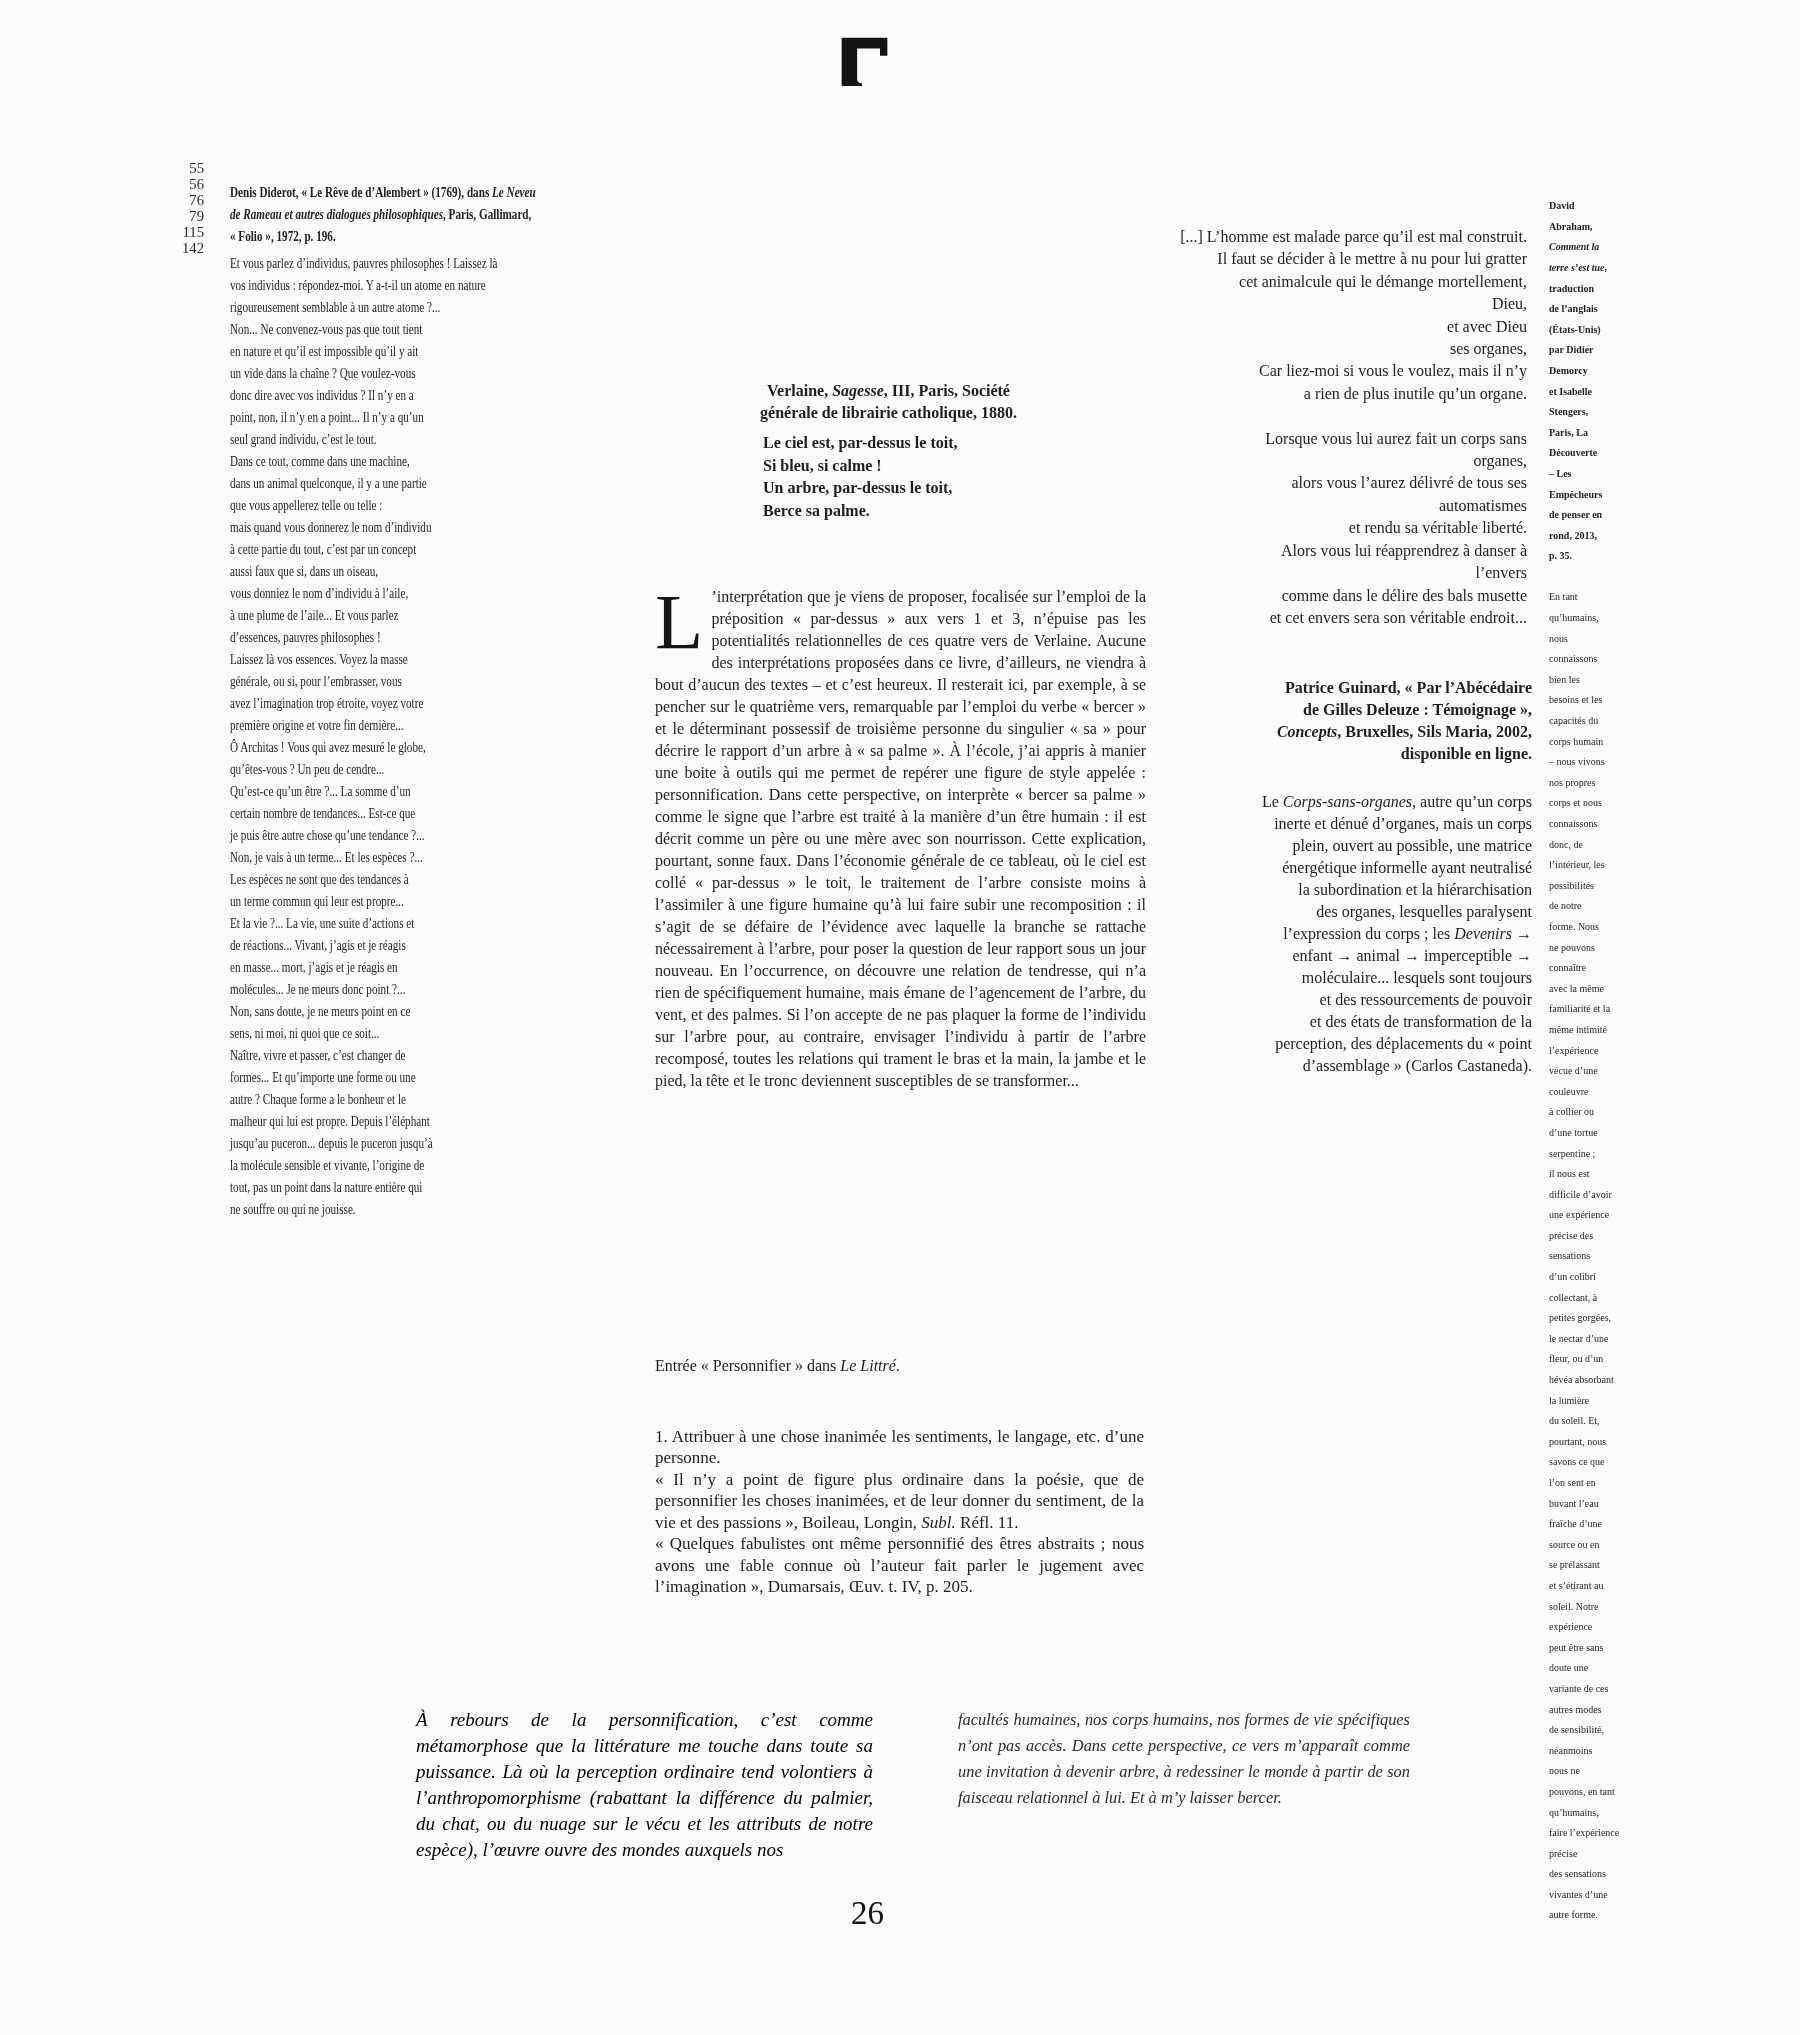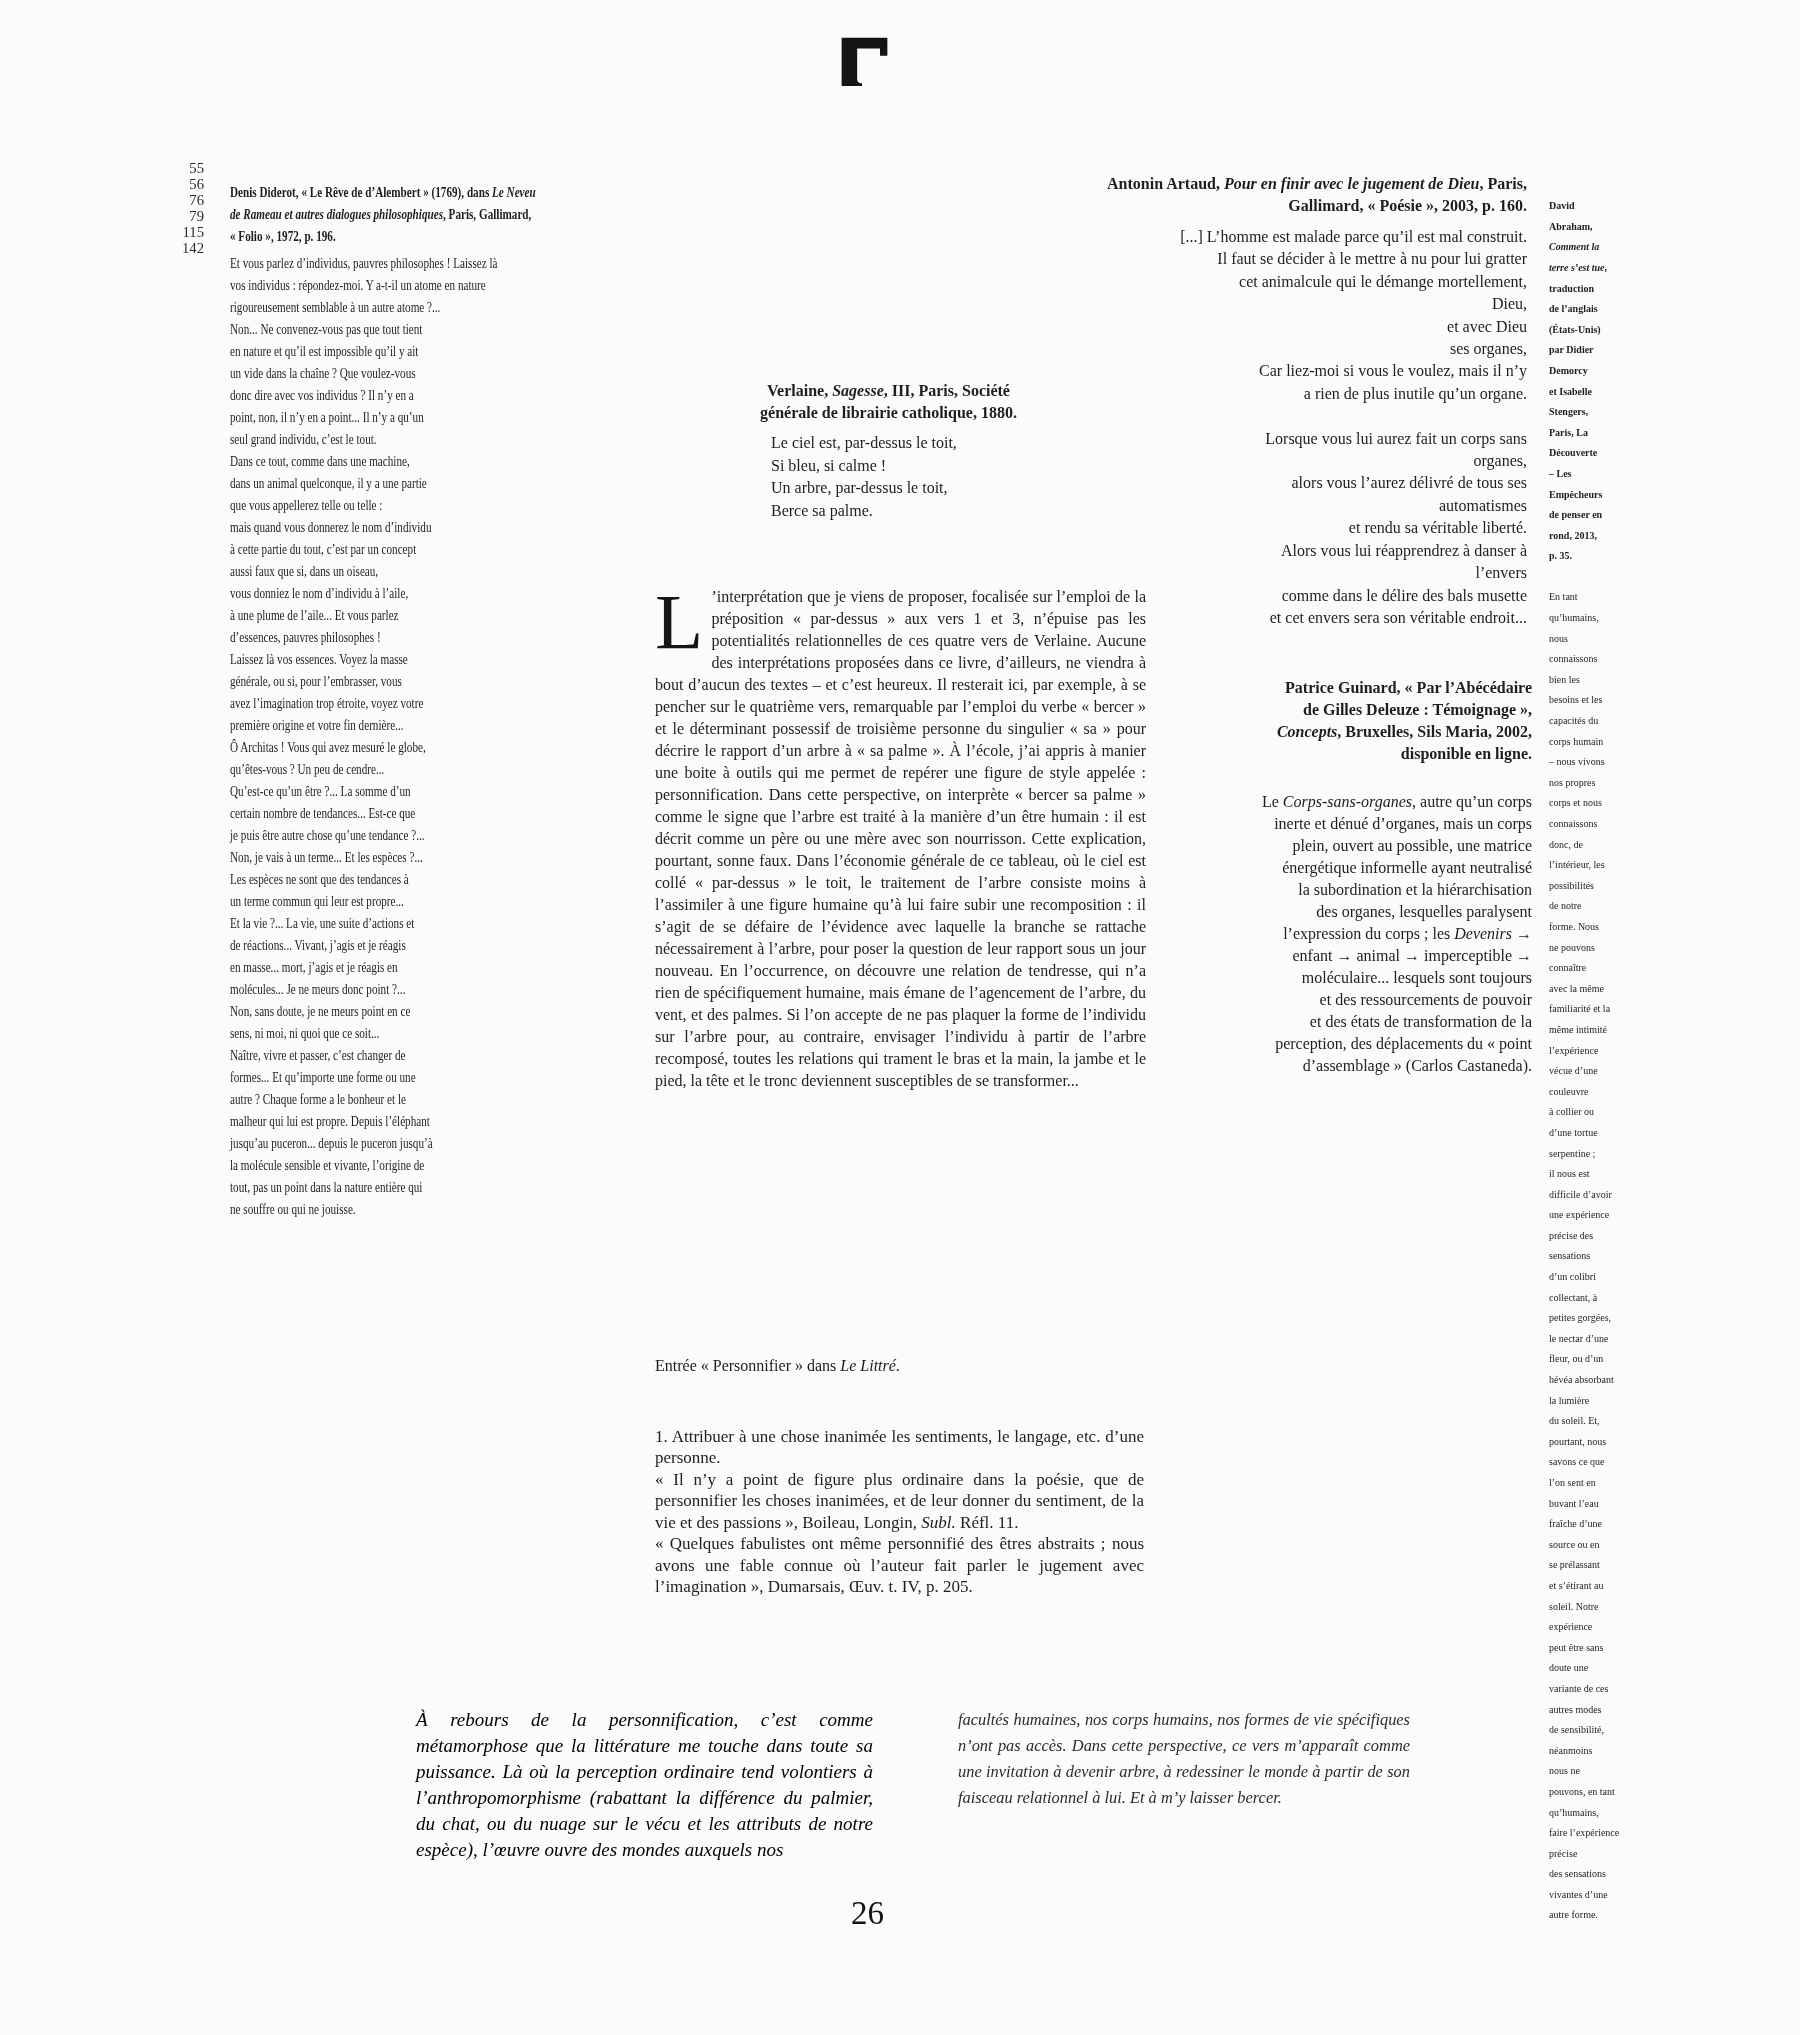--- a/index.html
+++ b/index.html
@@ -18,21 +18,21 @@
     font-size:14.7px; line-height:16px; color:#2a2a2a;}
 
   #diderot-citation{left:230px; top:159px; width:524px;
     font-size:15.5px; line-height:22px; font-weight:bold;}
   #diderot-quote{left:230px; top:252px; width:524px;
     font-size:15.5px; line-height:22px;}
 
   #verlaine-citation{left:651px; top:358px; width:475px; text-align:center;
     font-size:16px; line-height:22px; font-weight:bold;}
   #verlaine-poem{left:763px; top:432px; width:409px;
-    font-size:16px; line-height:22.5px; font-weight:normal;margin-left:8px;}
+    font-size:16px; line-height:22.5px; font-weight:bold;}
 
   #essay-paragraph{left:655px; top:586px; width:491px;
     font-size:16px; line-height:22px; text-align:justify;}
   #essay-dropcap{float:left; font-size:79px; line-height:62px;
     padding:4.9px 8.2px 0 0; color:#161616;}
 
   #littre-heading{left:655px; top:1355px; width:491px;
     font-size:16px; line-height:21px; font-weight:normal;}
   #littre-entry{left:655px; top:1404px; width:489px;
     font-size:17px; line-height:21.5px; text-align:justify;}
@@ -147,24 +147,20 @@
   <div id="littre-heading" class="abs">
     <span>Entrée « Personnifier » dans </span><span class="it">Le Littré</span><span>.</span>
   </div>
 
   <div id="littre-entry" class="abs preline">
     <span>1. Attribuer à une chose inanimée les sentiments, le langage, etc. d’une personne.
 « Il n’y a point de figure plus ordinaire dans la poésie, que de personnifier les choses inanimées, et de leur donner du sentiment, de la vie et des passions », Boileau, Longin, </span><span class="it">Subl.</span><span> Réfl. 11.
 « Quelques fabulistes ont même personnifié des êtres abstraits ; nous avons une fable connue où l’auteur fait parler le jugement avec l’imagination », Dumarsais, Œuv. t. IV, p. 205.</span>
   </div>
 
-  <div id="artaud-citation" class="abs preline">
-    <span>Antonin Artaud, </span><span class="it">Pour en finir avec le jugement de Dieu</span><span>, Paris,
-Gallimard, « Poésie », 2003, p. 160.</span>
-  </div>
 
   <div id="artaud-poem" class="abs preline">[...] L’homme est malade parce qu’il est mal construit.
 Il faut se décider à le mettre à nu pour lui gratter
 cet animalcule qui le démange mortellement,
 Dieu,
 et avec Dieu
 ses organes,
 Car liez-moi si vous le voulez, mais il n’y
 a rien de plus inutile qu’un organe.
 

